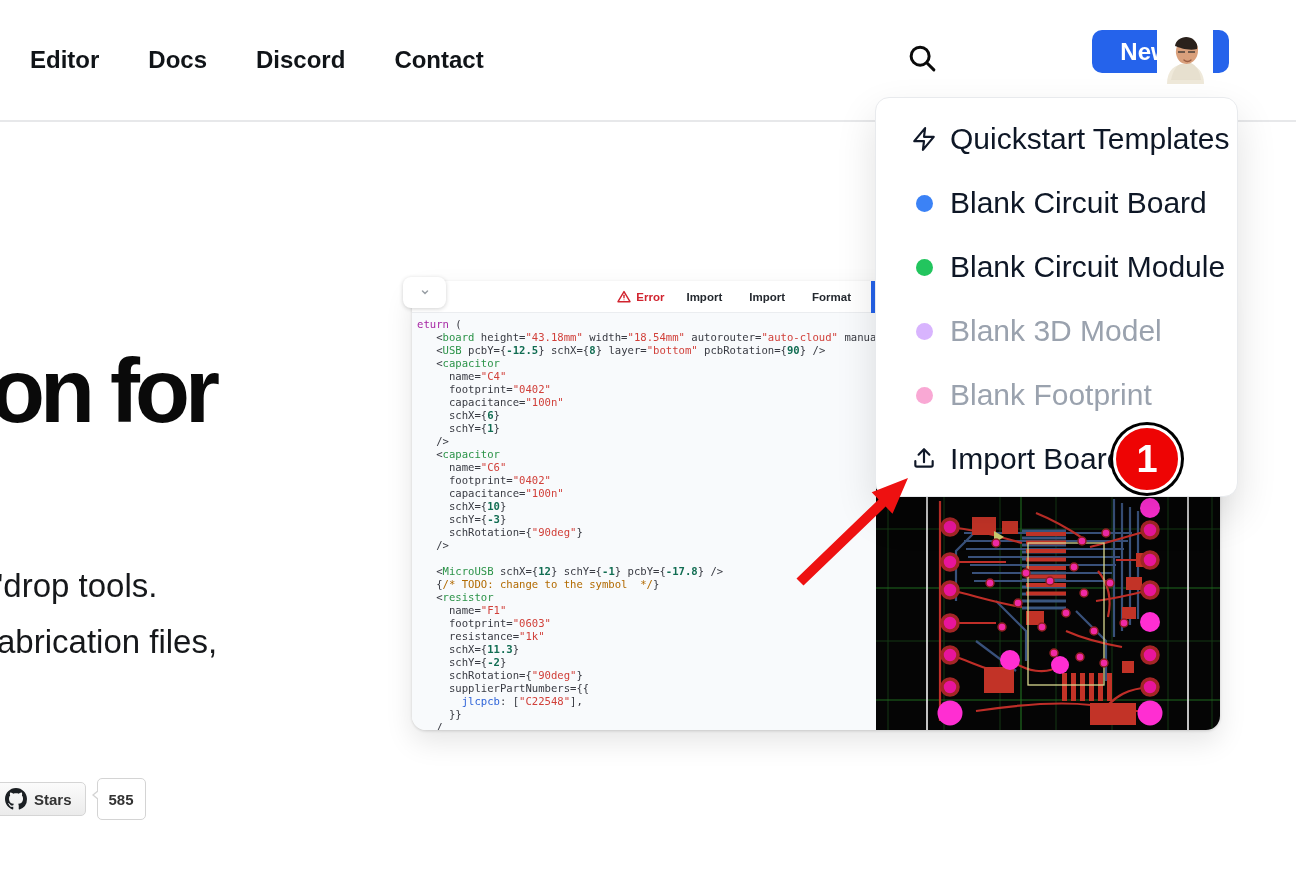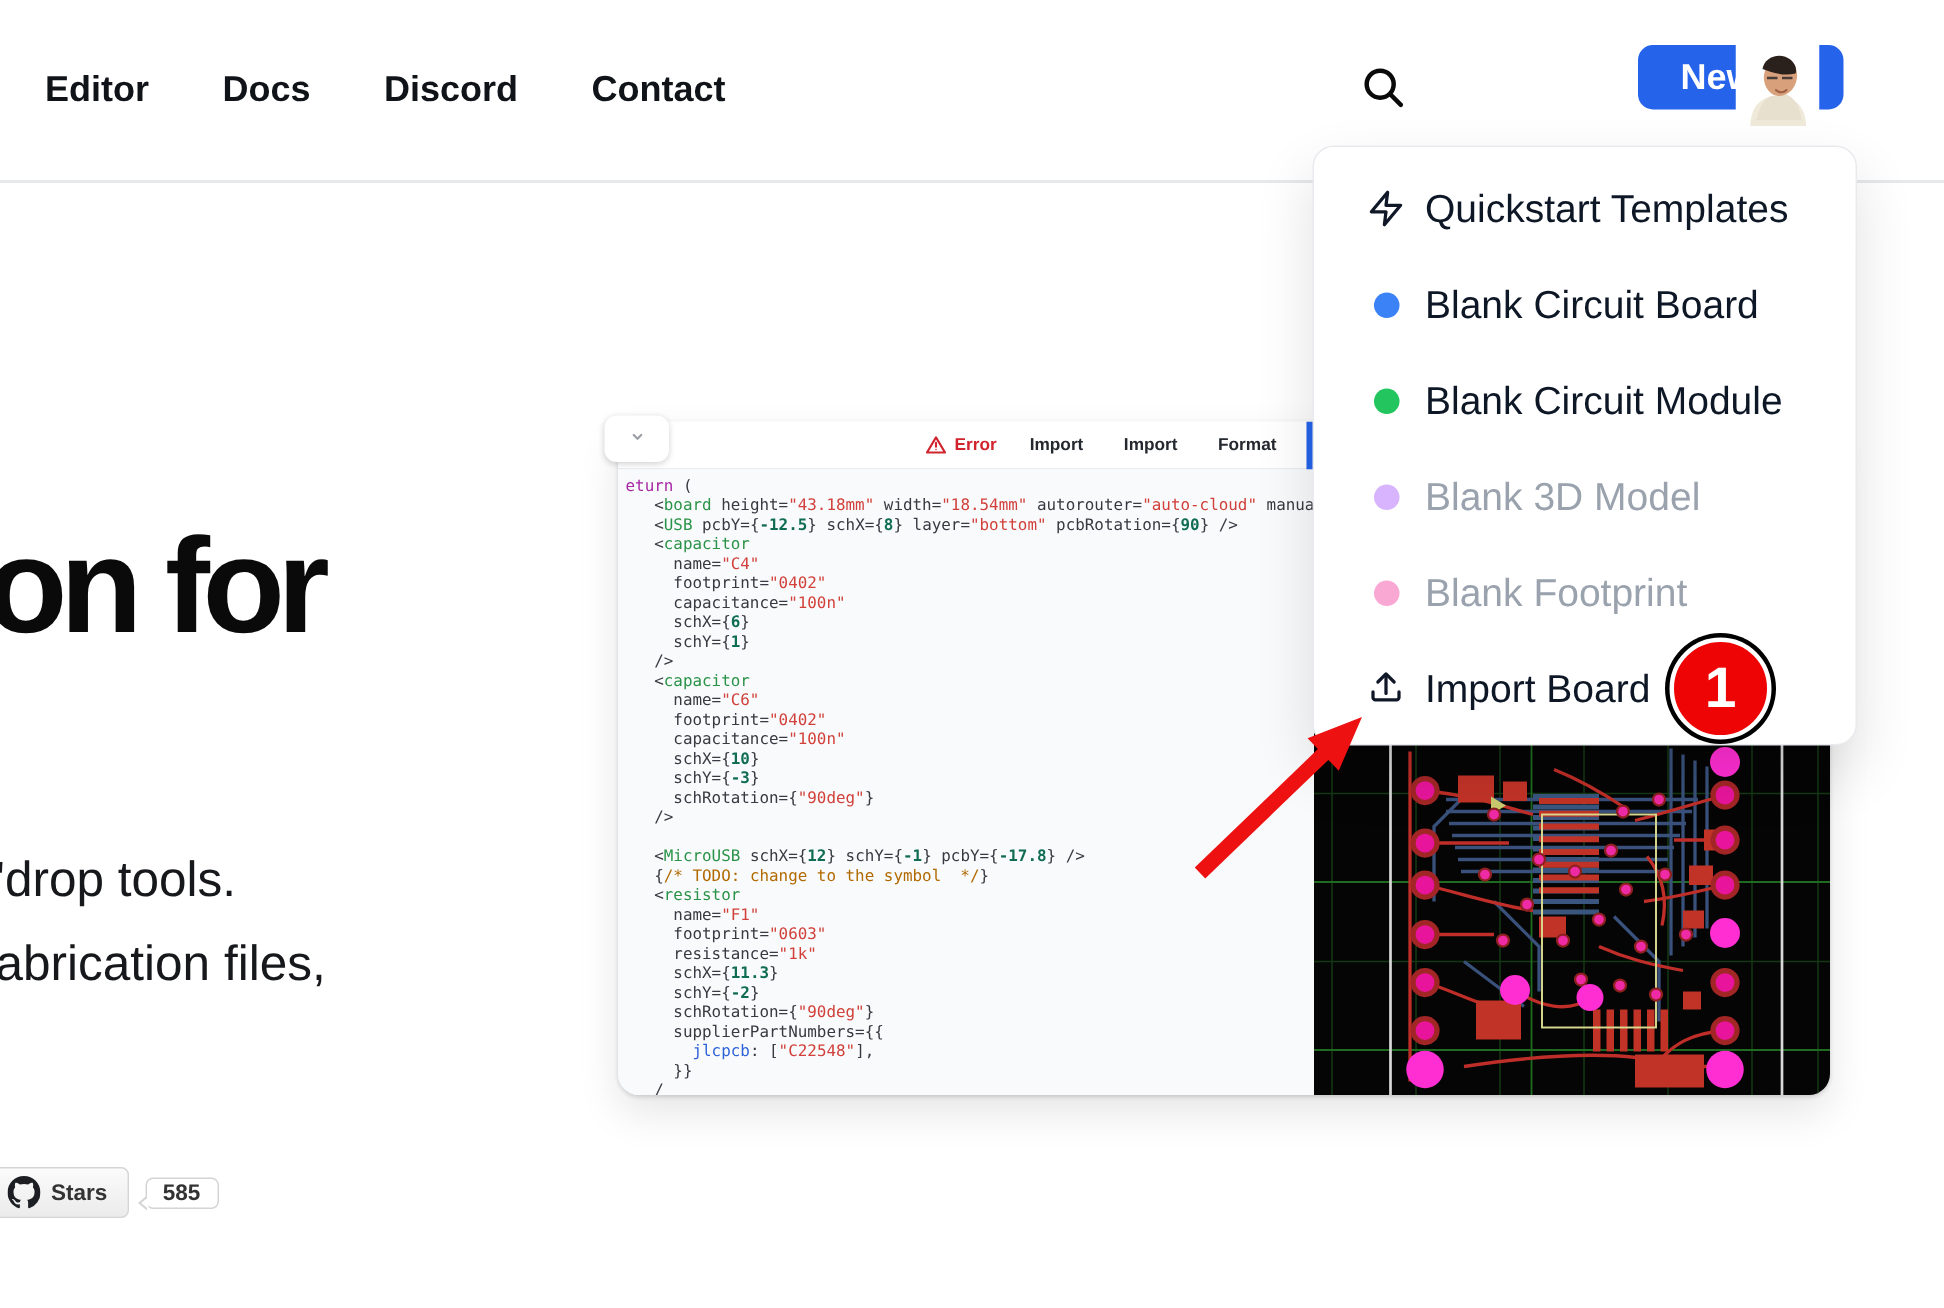--- a/index.html
+++ b/index.html
@@ -47,39 +47,39 @@
   .cl{height:13px;}
   .tk-kw{color:#a626a4;} .tk-tag{color:#2b9348;} .tk-str{color:#d1403a;}
   .tk-num{color:#116d52;font-weight:bold;} .tk-cm{color:#b26a00;} .tk-id{color:#2e63d8;} .tk-pl{color:#383a42;}
   .pcb{width:344px;height:449px;display:block;flex:none;}
 
   
   .dd{position:absolute;left:875px;top:97px;width:363px;height:400px;background:#fff;
       border:1px solid #e8eaed;border-radius:14px;box-shadow:0 18px 40px rgba(0,0,0,.12);
       z-index:20;padding-top:9px;box-sizing:border-box;}
   .dd-item{height:64px;display:flex;align-items:center;padding-left:34px;gap:12px;
-           font-size:26px;font-weight:500;color:#0e1726;cursor:pointer;}
+           font-size:30px;font-weight:500;color:#0e1726;cursor:pointer;}
   .dd-ic{width:28px;height:28px;display:flex;align-items:center;justify-content:center;flex:none;}
   .dd-dot{width:17px;height:17px;border-radius:50%;}
   .dd-item.disabled{color:#9aa2ae;}
 
   
   .badge{position:absolute;left:1113px;top:425px;width:62px;height:62px;border-radius:50%;
          background:#ee0404;border:3px solid #fff;box-shadow:0 0 0 3px #000;color:#fff;
          display:flex;align-items:center;justify-content:center;font-size:38px;font-weight:700;
          z-index:31;}
   .arrow{position:absolute;left:788px;top:470px;z-index:30;}
 
   
   .gh{position:absolute;left:-10px;top:778px;display:flex;align-items:center;z-index:2;}
   .gh-btn{display:flex;align-items:center;gap:7px;height:34px;box-sizing:border-box;
           padding:4px 13px 4px 14px;background:linear-gradient(#fbfbfb,#ebebeb);
           border:1px solid #d5d5d5;border-radius:5px;font-size:15px;font-weight:700;color:#333;
           cursor:pointer;font-family:"Liberation Sans",sans-serif;}
-  .gh-count{position:relative;margin-left:11px;height:21px;box-sizing:border-box;background:#fff;
+  .gh-count{position:relative;margin-left:11px;height:42px;box-sizing:border-box;background:#fff;
             border:1px solid #d4d4d4;border-radius:5px;padding:4px 11px;font-size:15px;
             font-weight:700;color:#333;display:flex;align-items:center;cursor:pointer;}
   .gh-count::before{content:"";position:absolute;left:-6px;top:11px;width:0;height:0;
             border:5px solid transparent;border-left:0;border-right:6px solid #d4d4d4;}
   .gh-count::after{content:"";position:absolute;left:-4px;top:12px;width:0;height:0;
             border:4px solid transparent;border-left:0;border-right:5px solid #fff;}
 </style>
 </head>
 <body>
 

